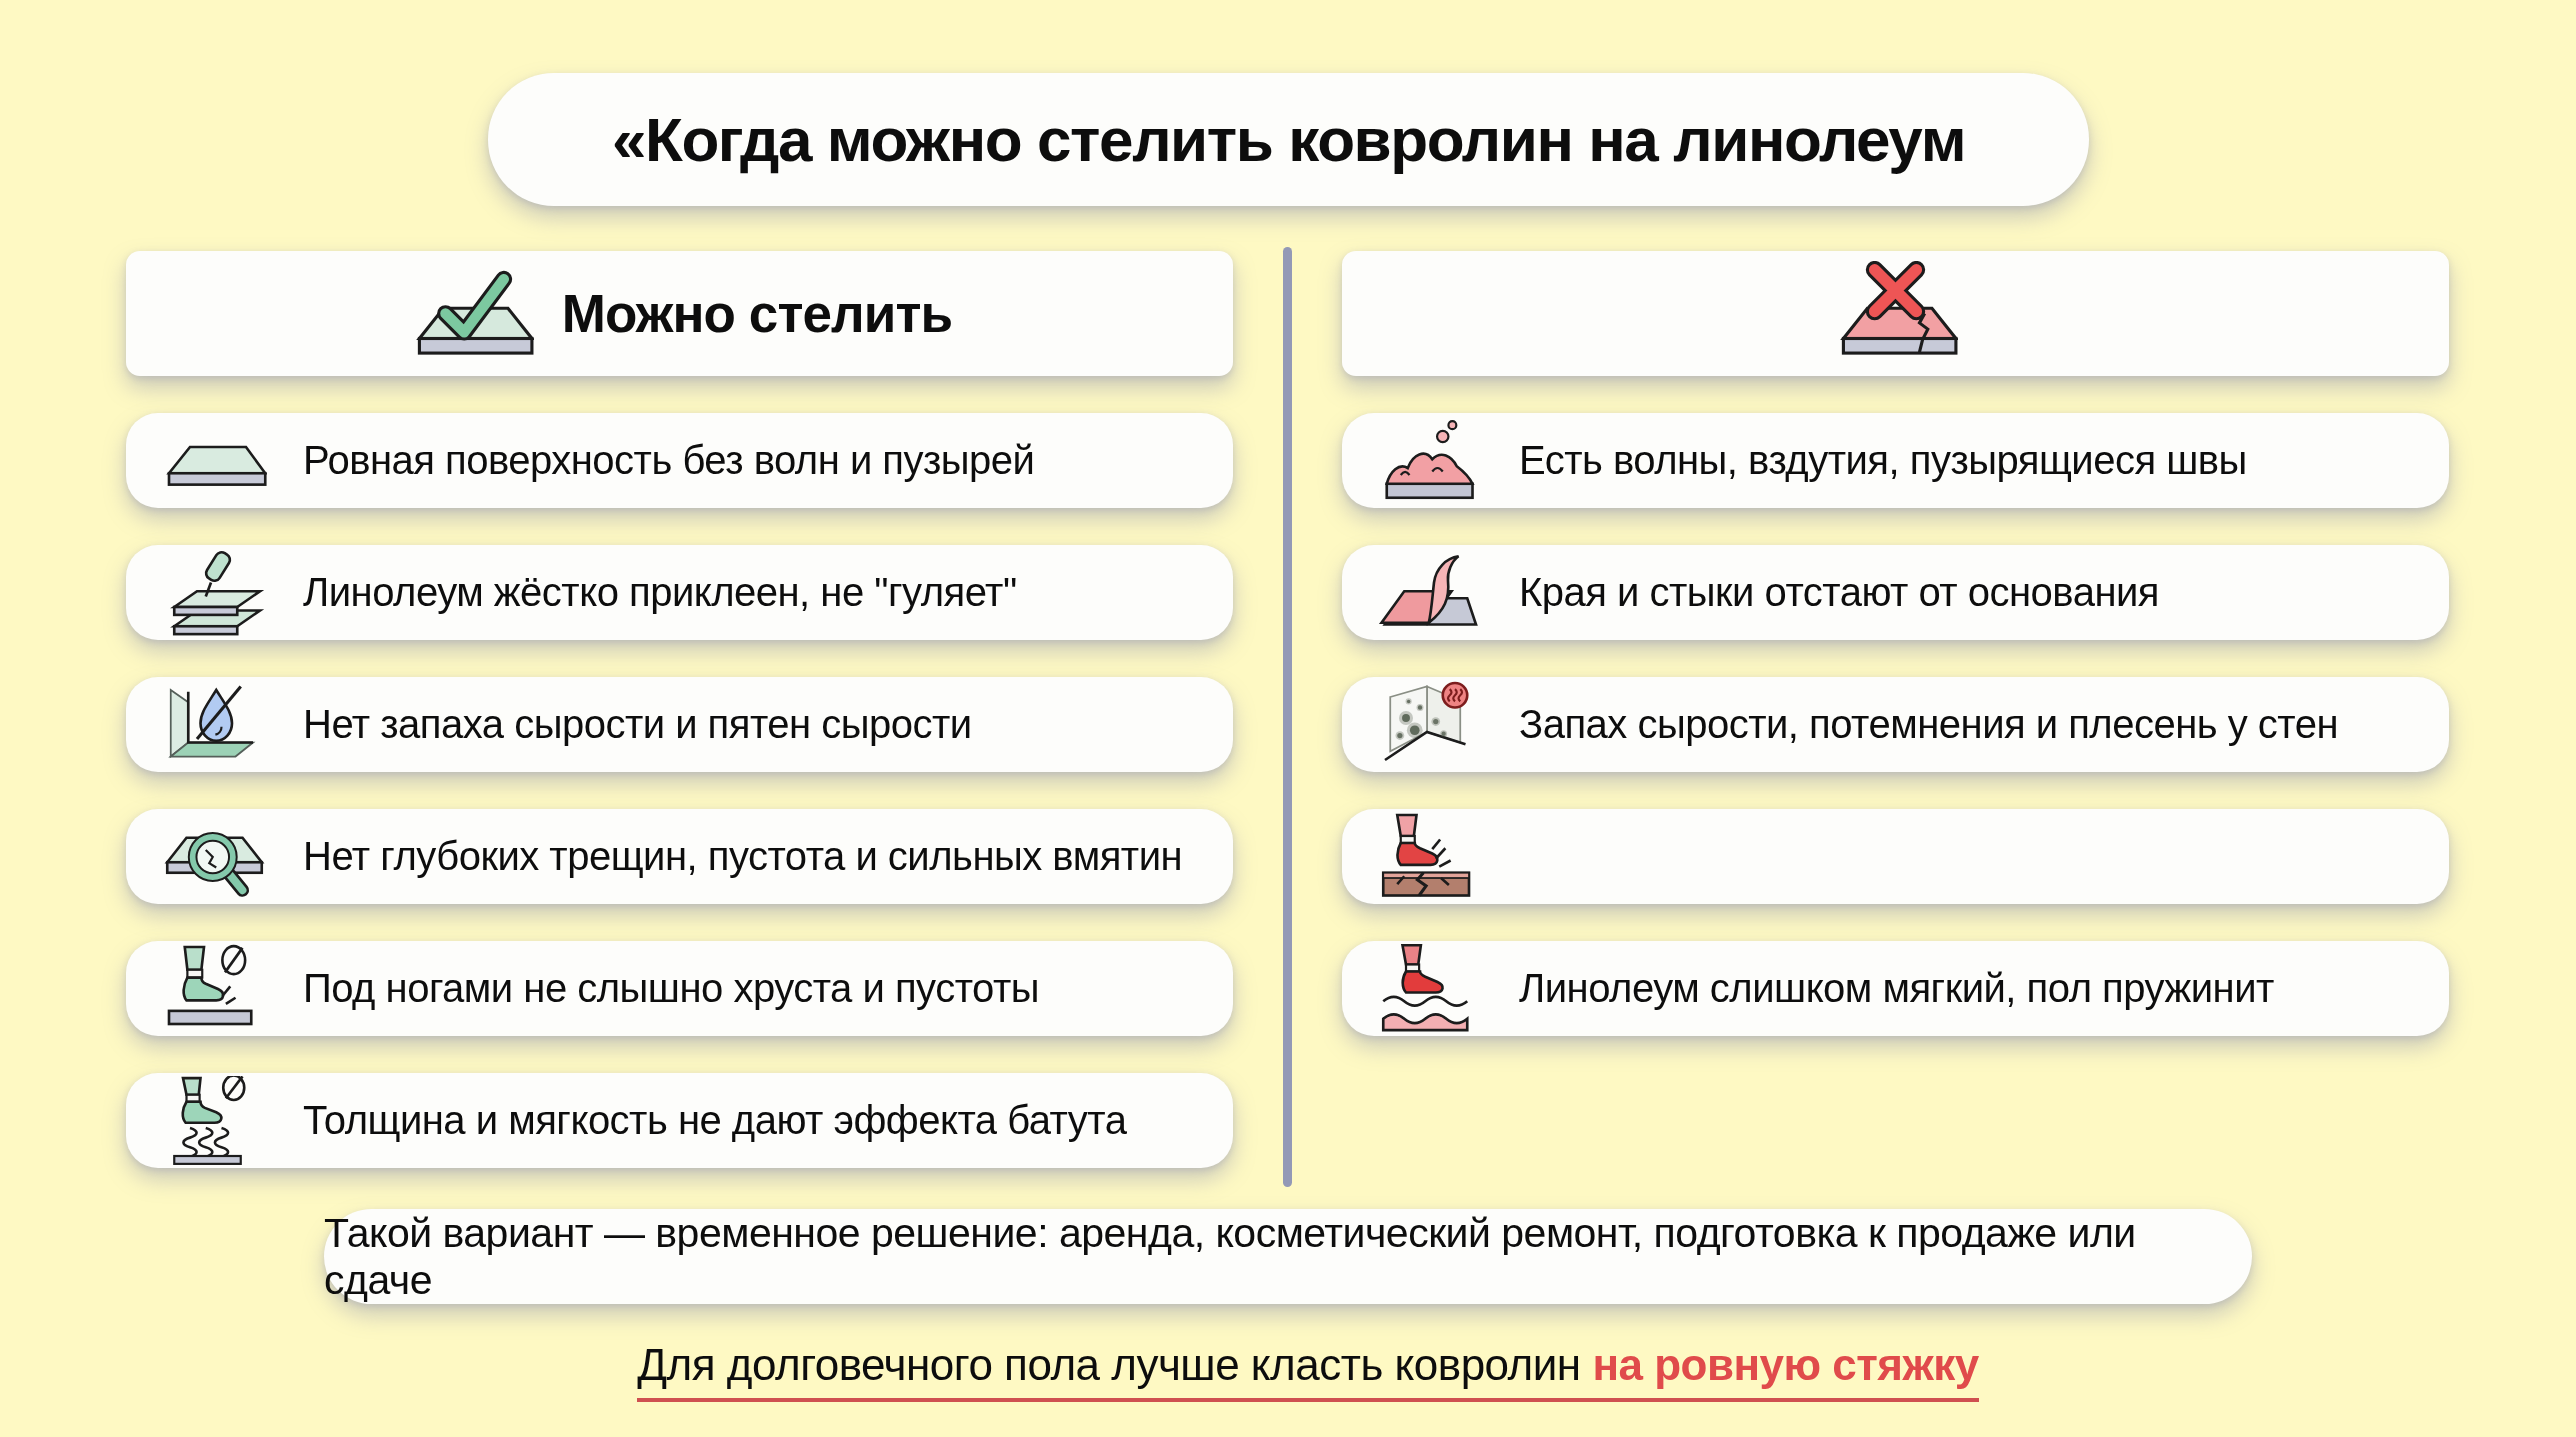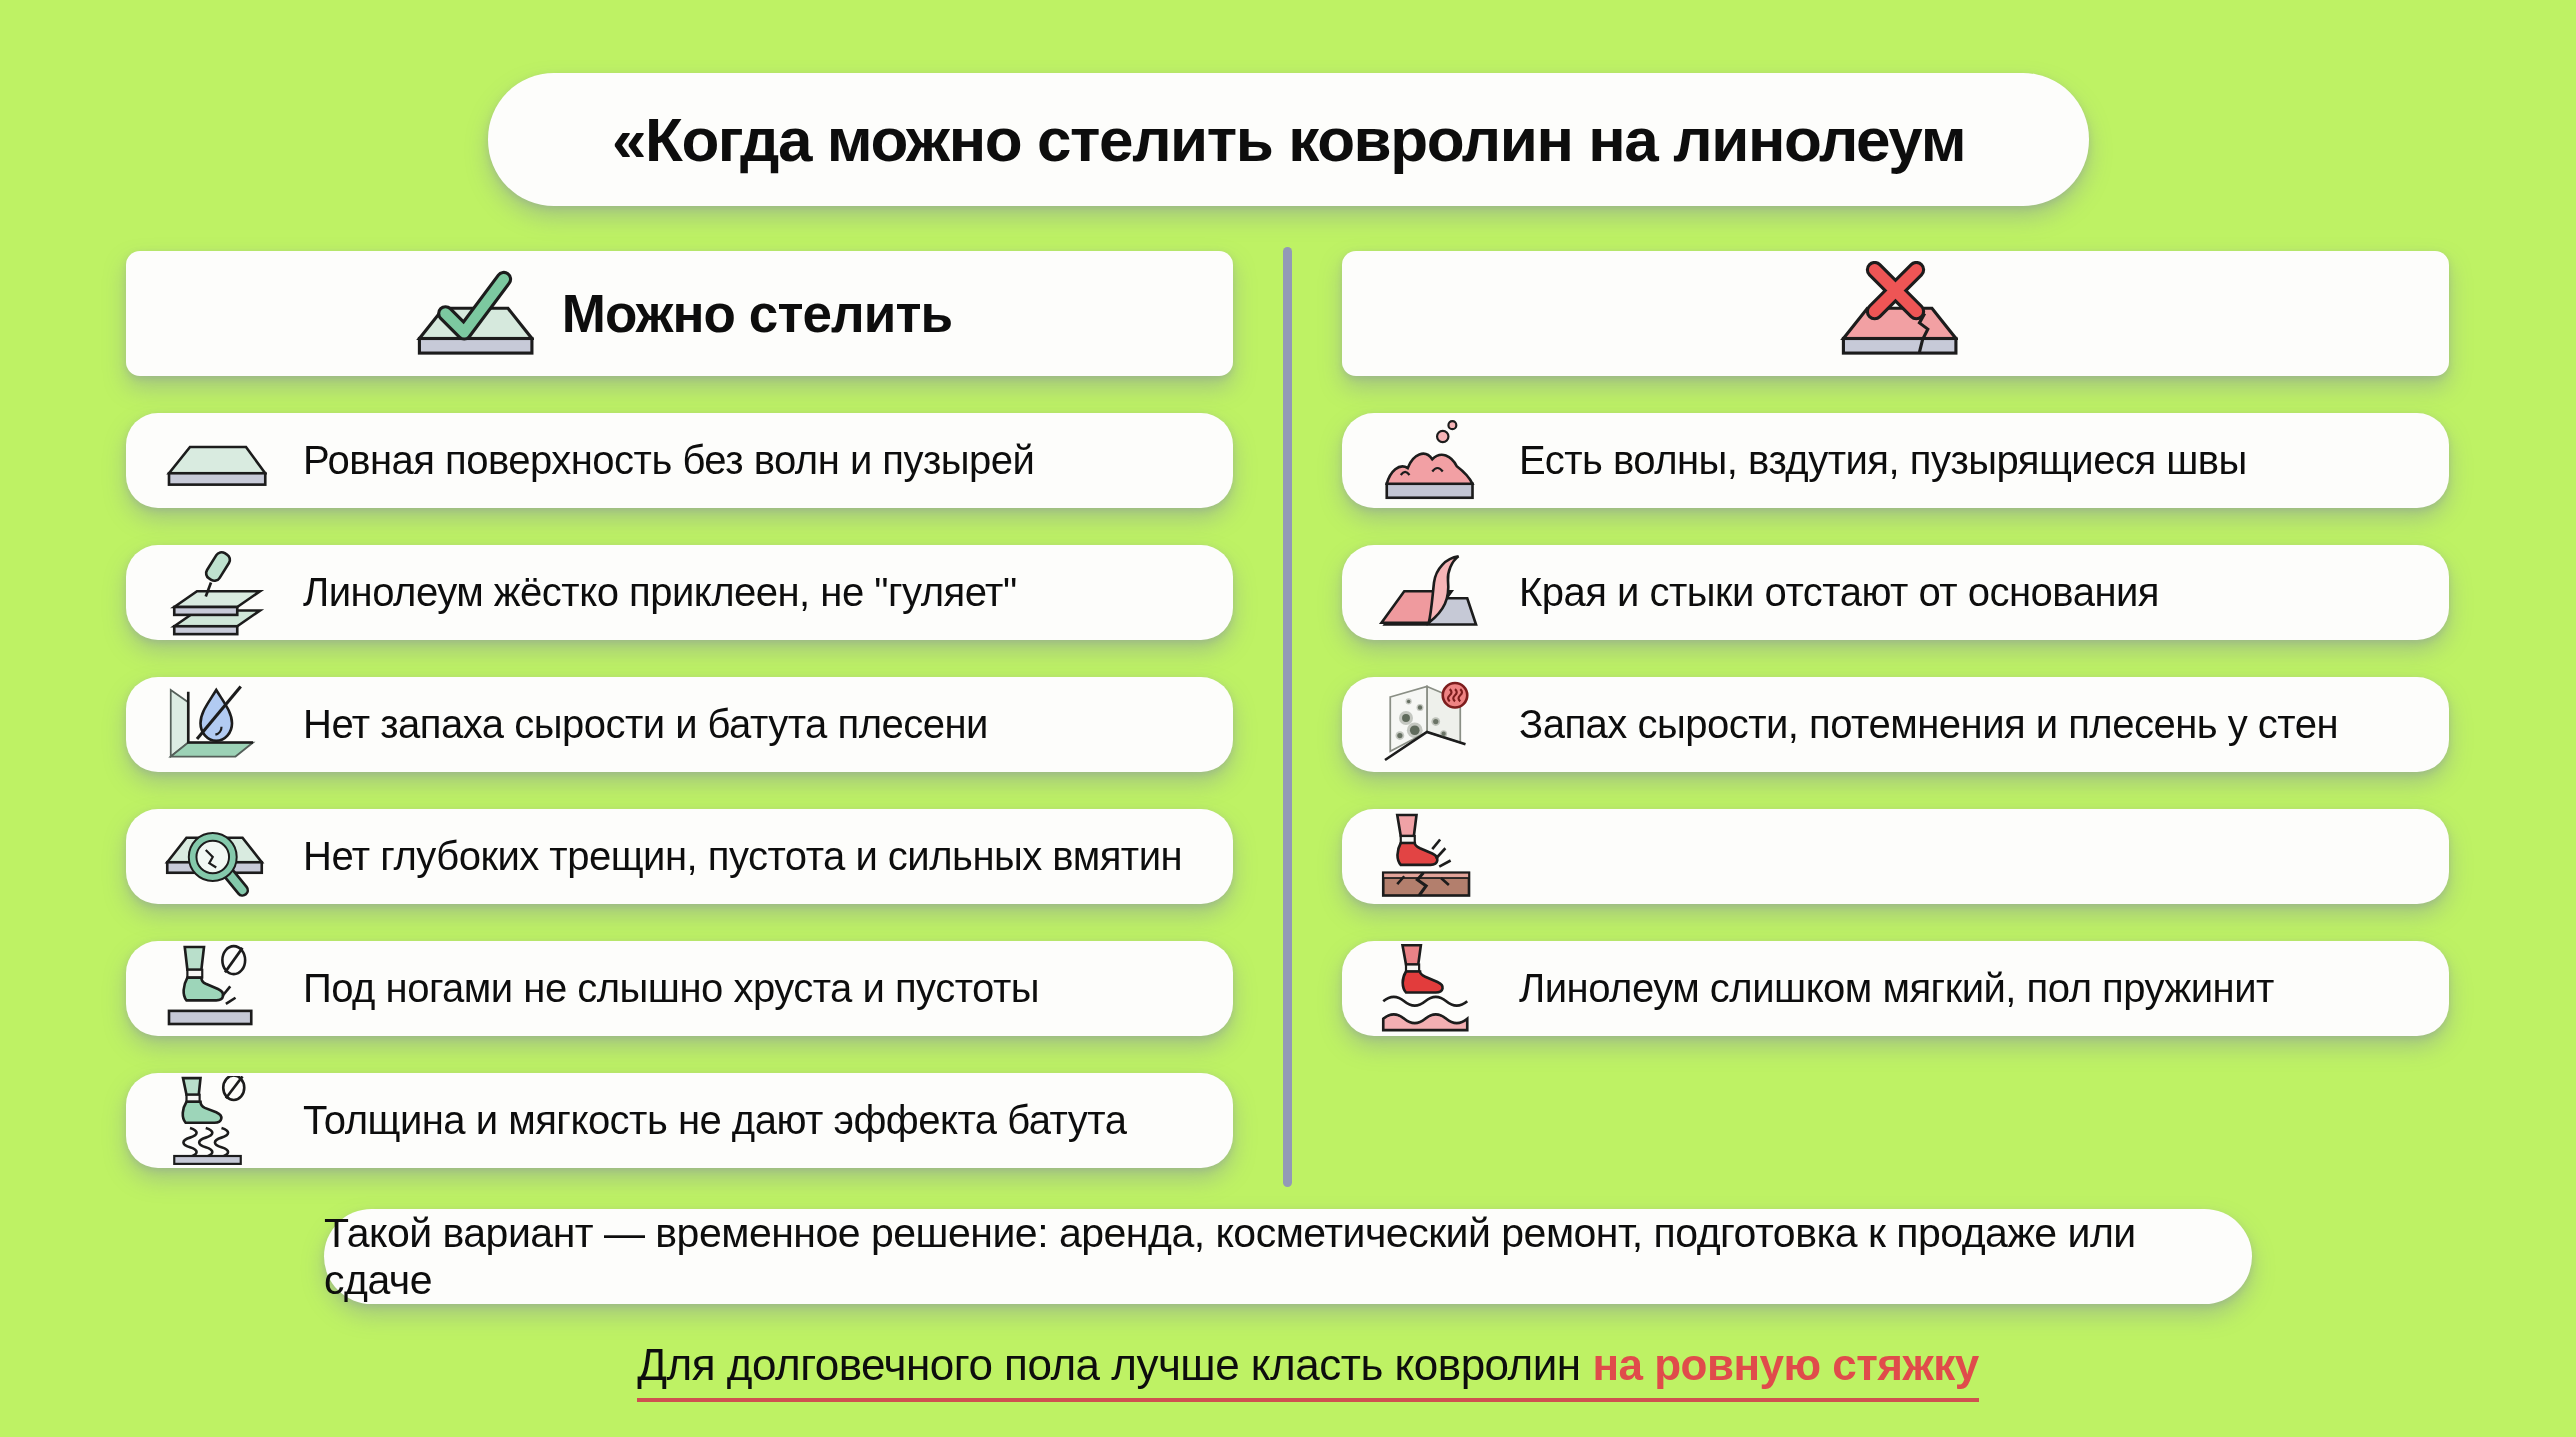--- a/index.html
+++ b/index.html
@@ -1,19 +1,19 @@
 <!DOCTYPE html>
 <html lang="ru" style="font-size:15px"><head>
 <meta charset="utf-8">
 <style>
   html,body{margin:0;padding:0;}
   .page{
     position:relative;
     width:2576px;height:1438px;
-    background:#bef264;
+    background:#fef9c3;
     font-family:"Liberation Sans", sans-serif;
     color:#0d0d0d;
     overflow:hidden;
   }
   .card{
     background:#fdfdfb;
     box-shadow:0 11.2px 22.5px rgba(123,129,172,.38), 0 2.8px 6.6px rgba(123,129,172,.22);
   }
   .title-banner{
     position:absolute;left:488px;top:73px;width:1601px;height:133px;
@@ -110,21 +110,21 @@
       <span class="icon">
         <svg viewBox="0 0 120 100">
           <polygon points="10,10 30,24 30,70 10,86" fill="#dcece3" stroke="#55605a" stroke-width="2"></polygon>
           <polygon points="10,86 30,70 104,70 84,86" fill="#9cd2b6" stroke="#55605a" stroke-width="2"></polygon>
           <path d="M30,12 L30,70 L104,70" fill="none" stroke="#1c1c1c" stroke-width="3"></path>
           <path d="M62,10 C52,26 44,36 44,48 a18,20 0 0 0 36,0 C80,36 72,26 62,10 Z" fill="#b2cbf2" stroke="#1c1c1c" stroke-width="3"></path>
           <path d="M68,52 a9,9 0 0 1 -7,9" fill="none" stroke="#1c1c1c" stroke-width="2.5"></path>
           <line x1="40" y1="66" x2="90" y2="6" stroke="#1c1c1c" stroke-width="3.5"></line>
         </svg>
       </span>
-      <span>Нет запаха сырости и батута плесени</span>
+      <span>Нет запаха сырости и пятен сырости</span>
     </div>
 
     <div class="row card">
       <span class="icon">
         <svg viewBox="0 0 120 100">
           <polygon points="6,56 28,28 92,28 114,56" fill="#d9ebe0" stroke="#1c1c1c" stroke-width="3"></polygon>
           <rect x="6" y="56" width="108" height="12" fill="#c7cad8" stroke="#1c1c1c" stroke-width="3"></rect>
           <line x1="74" y1="66" x2="92" y2="88" stroke="#1c1c1c" stroke-width="15" stroke-linecap="round"></line>
           <line x1="74" y1="66" x2="92" y2="88" stroke="#84c9ab" stroke-width="9" stroke-linecap="round"></line>
           <circle cx="58" cy="50" r="23" fill="#f2f8f4" stroke="#1c1c1c" stroke-width="11"></circle>

